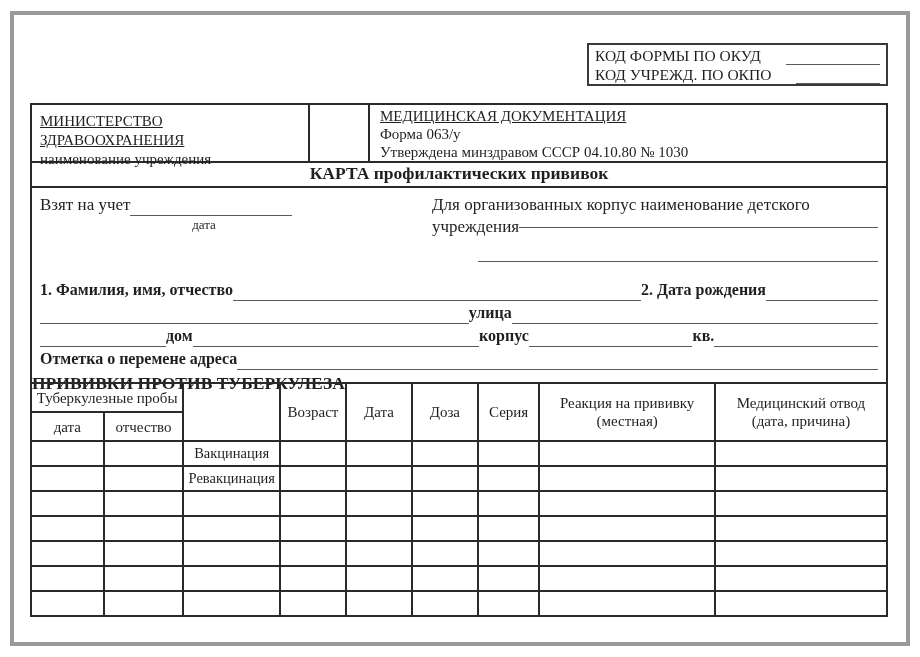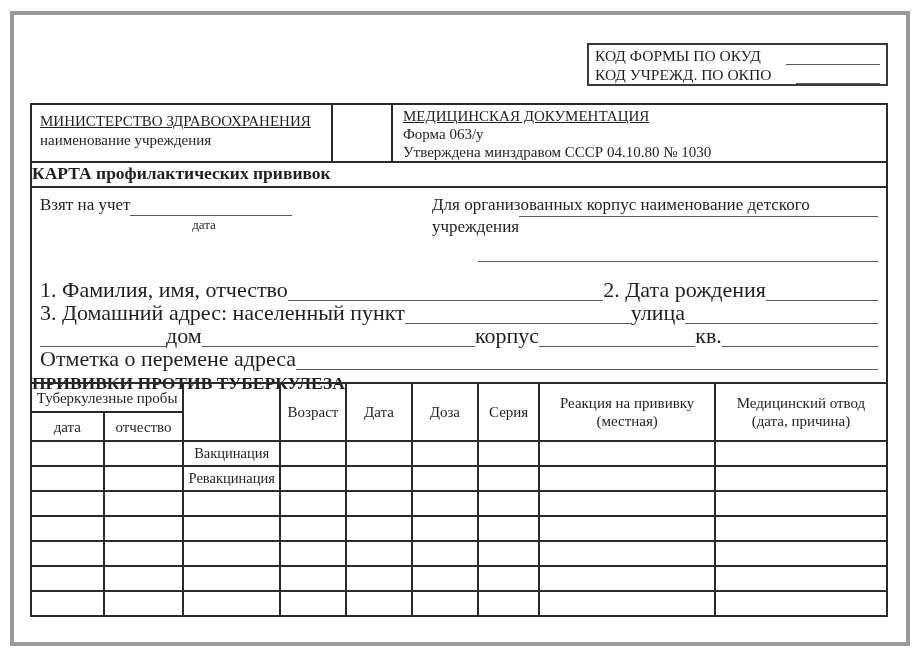--- a/index.html
+++ b/index.html
@@ -21,37 +21,37 @@
   }
   .code-line { display:flex; align-items:flex-end;gap:25px; }
   .code-line .lbl { white-space:nowrap; }
   .blank { border-bottom:1px solid #5a5a5a; flex:1; min-width:10px; }
   
   .form-top {
     position:absolute; left:30px; top:103px; width:858px; height:279px;
     border:2px solid #2a2a2a; border-bottom:none;
   }
   .hdr-row { display:flex; border-bottom:2px solid #2a2a2a; height:58px; }
-  .hdr-left { width:301px; border-right:2px solid #2a2a2a; padding:7px 6px 0 8px; font-size:15px; line-height:19px; }
+  .hdr-left { width:278px; border-right:2px solid #2a2a2a; padding:7px 6px 0 8px; font-size:15px; line-height:19px; }
   .hdr-mid { width:60px; border-right:2px solid #2a2a2a; }
   .hdr-right { flex:1; padding:2px 6px 0 10px; font-size:15px; line-height:18px; }
   .u { text-decoration:underline; }
   .card-title {
-    font-weight:bold; font-size:17.5px;
+    text-align:center; font-weight:bold; font-size:17.5px;
     border-bottom:2px solid #2a2a2a; padding:0 0 2px 0; line-height:21px;
   }
   .reg-row { display:flex; padding:6px 8px 0 8px; font-size:17px; line-height:22px; height:78px; }
   .reg-left { width:392px; }
   .reg-taken { display:flex; align-items:flex-end; }
   .reg-taken .blank { flex:0 0 162px; }
   .date-hint { font-size:13px; margin-left:118px; width:92px; text-align:center; line-height:18px; }
   .reg-right { flex:1; }
-  .reg-right .l2 { display:flex; align-items:flex-start; }
+  .reg-right .l2 { display:flex; align-items:center; }
   .reg-right .l3 { margin-left:46px; height:24px; border-bottom:1px solid #5a5a5a; }
-  .f-line { display:flex; align-items:flex-end; font-size:22px; line-height:23px; padding:0 8px; }
+  .f-line { display:flex; align-items:flex-end; font-size:16px; line-height:23px; padding:0 8px;font-weight:bold; }
   .f-line .lbl { white-space:nowrap; }
   .sec-title { text-align:left; font-weight:bold; font-size:17.5px; padding-top:3px; }
   
   .vacc-table {
     position:absolute; left:30px; top:382px; width:858px;
     border-collapse:collapse; table-layout:fixed; font-size:15px;
   }
   .vacc-table th, .vacc-table td {
     border:2px solid #2a2a2a; font-weight:normal; text-align:center;
     padding:0 2px; overflow:hidden;
@@ -114,21 +114,20 @@
   </div>
 
   <div class="f-line" style="margin-top:12px;">
     <span class="lbl">1. Фамилия, имя, отчество</span>
     <span class="blank" style="flex:2.6"></span>
     <span class="lbl">2. Дата рождения</span>
     <span class="blank" style="flex:0 0 112px"></span>
   </div>
 
   <div class="f-line">
-    <span class="lbl">3. Домашний адрес: населенный пункт</span>
     <span class="blank" style="flex:1.17"></span>
     <span class="lbl">улица</span>
     <span class="blank" style="flex:1"></span>
   </div>
 
   <div class="f-line">
     <span class="blank" style="flex:0 0 126px"></span>
     <span class="lbl">дом</span>
     <span class="blank" style="flex:1.75"></span>
     <span class="lbl">корпус</span>

